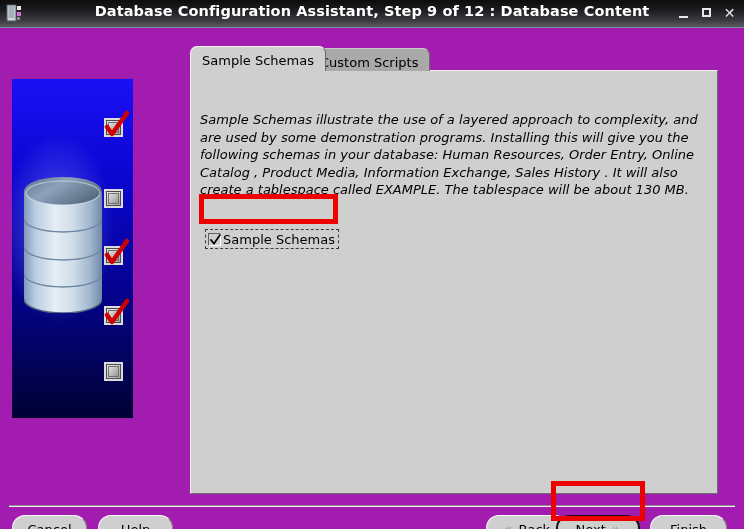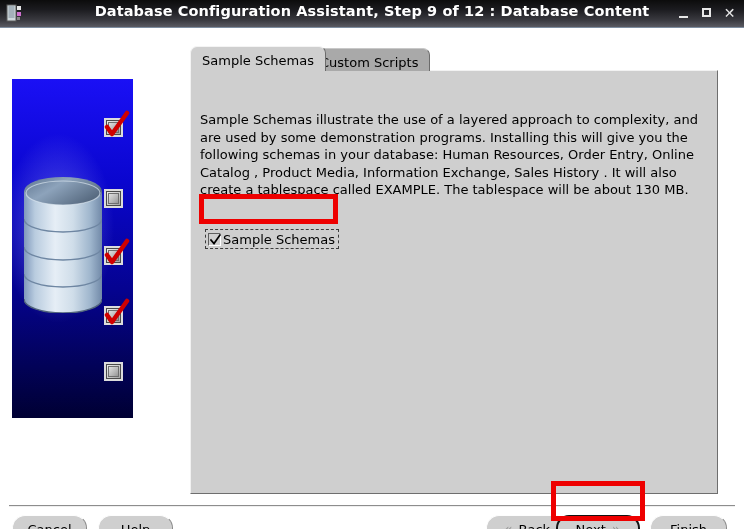--- a/index.html
+++ b/index.html
@@ -70,21 +70,21 @@
     margin: 3px auto 0 auto;
     box-sizing: border-box;
   }
 
   
   #body-area {
     position: absolute;
     left: 0; top: 28px;
     width: 744px;
     height: 501px;
-    background: #ffffff;
+    background: #a21caf;
   }
 
   
   #sidebar-graphic {
     position: absolute;
     left: 12px; top: 51px;
     width: 121px; height: 339px;
     background:
       radial-gradient(ellipse 75% 45% at 38% 44%, rgba(150,150,255,0.55) 0%, rgba(0,0,200,0.0) 62%),
       linear-gradient(to bottom, #1a10f5 0%, #0a06cf 30%, #050390 62%, #020257 85%, #000033 100%);
@@ -171,20 +171,21 @@
   }
   #para1, #para2 {
     position: absolute;
     left: 9px;
     width: 510px;
     font-size: 13px;
     font-family: "DejaVu Sans", sans-serif;
     color: #000000;
     line-height: 17.5px;
     white-space: pre-line;
+    font-style: italic;
   }
   #para1 { top: 40px; }
   #para2 { top: 133px; }
 
   
   #checkbox-wrap {
     position: absolute;
     left: 14px; top: 158px;
     height: 20px;
     display: flex;

